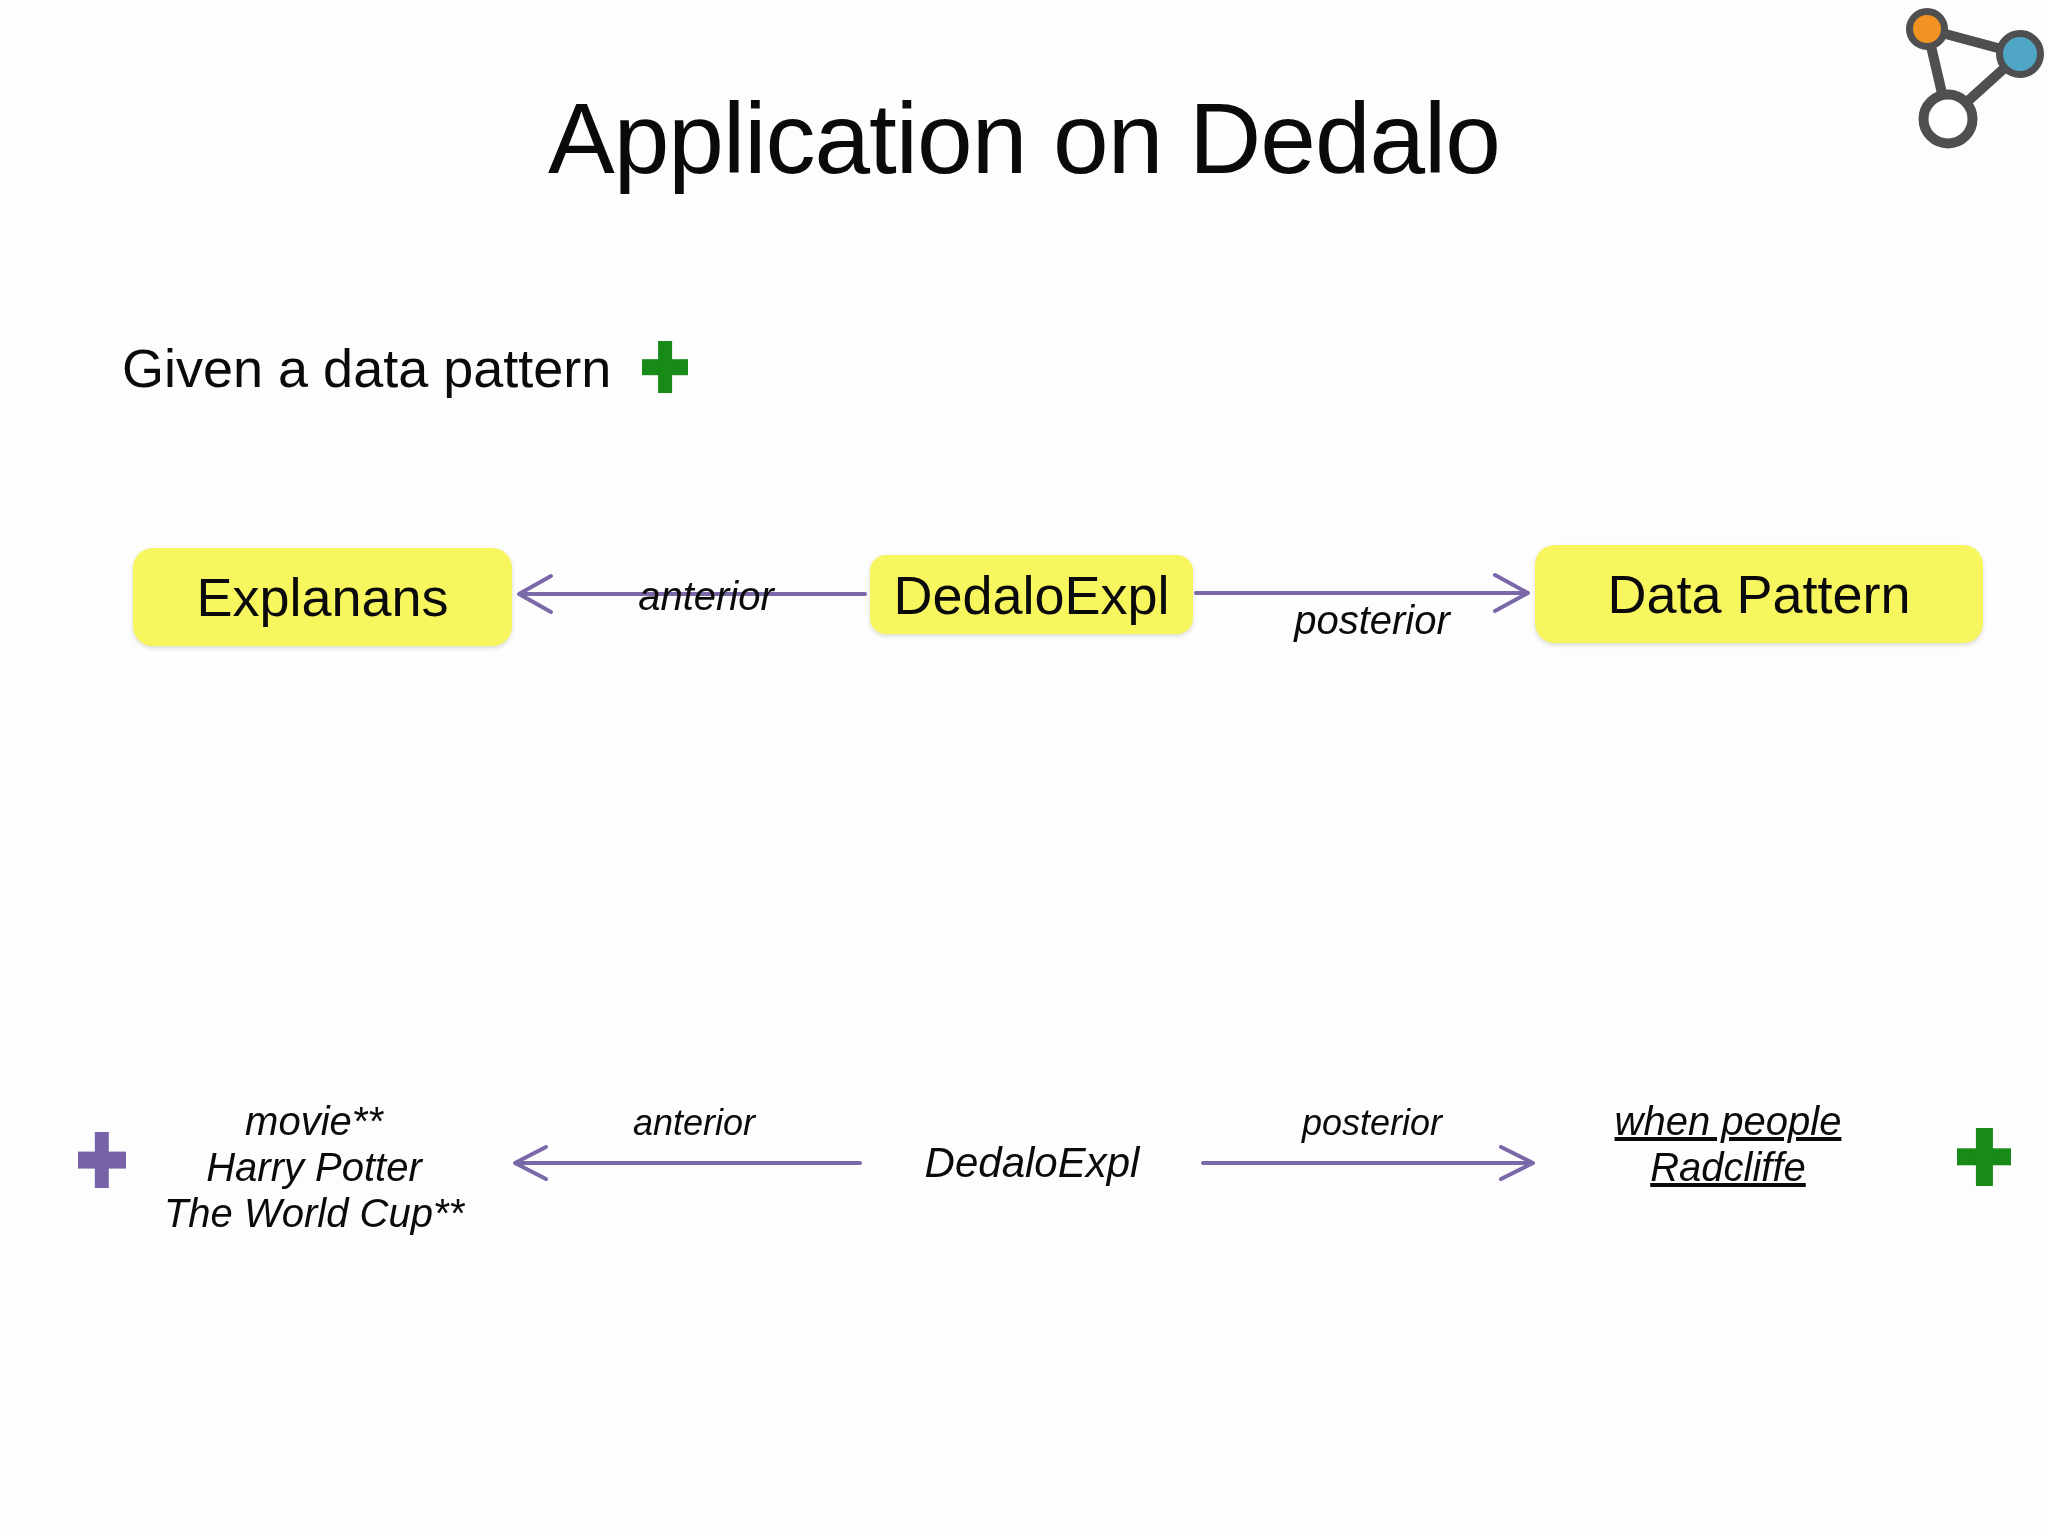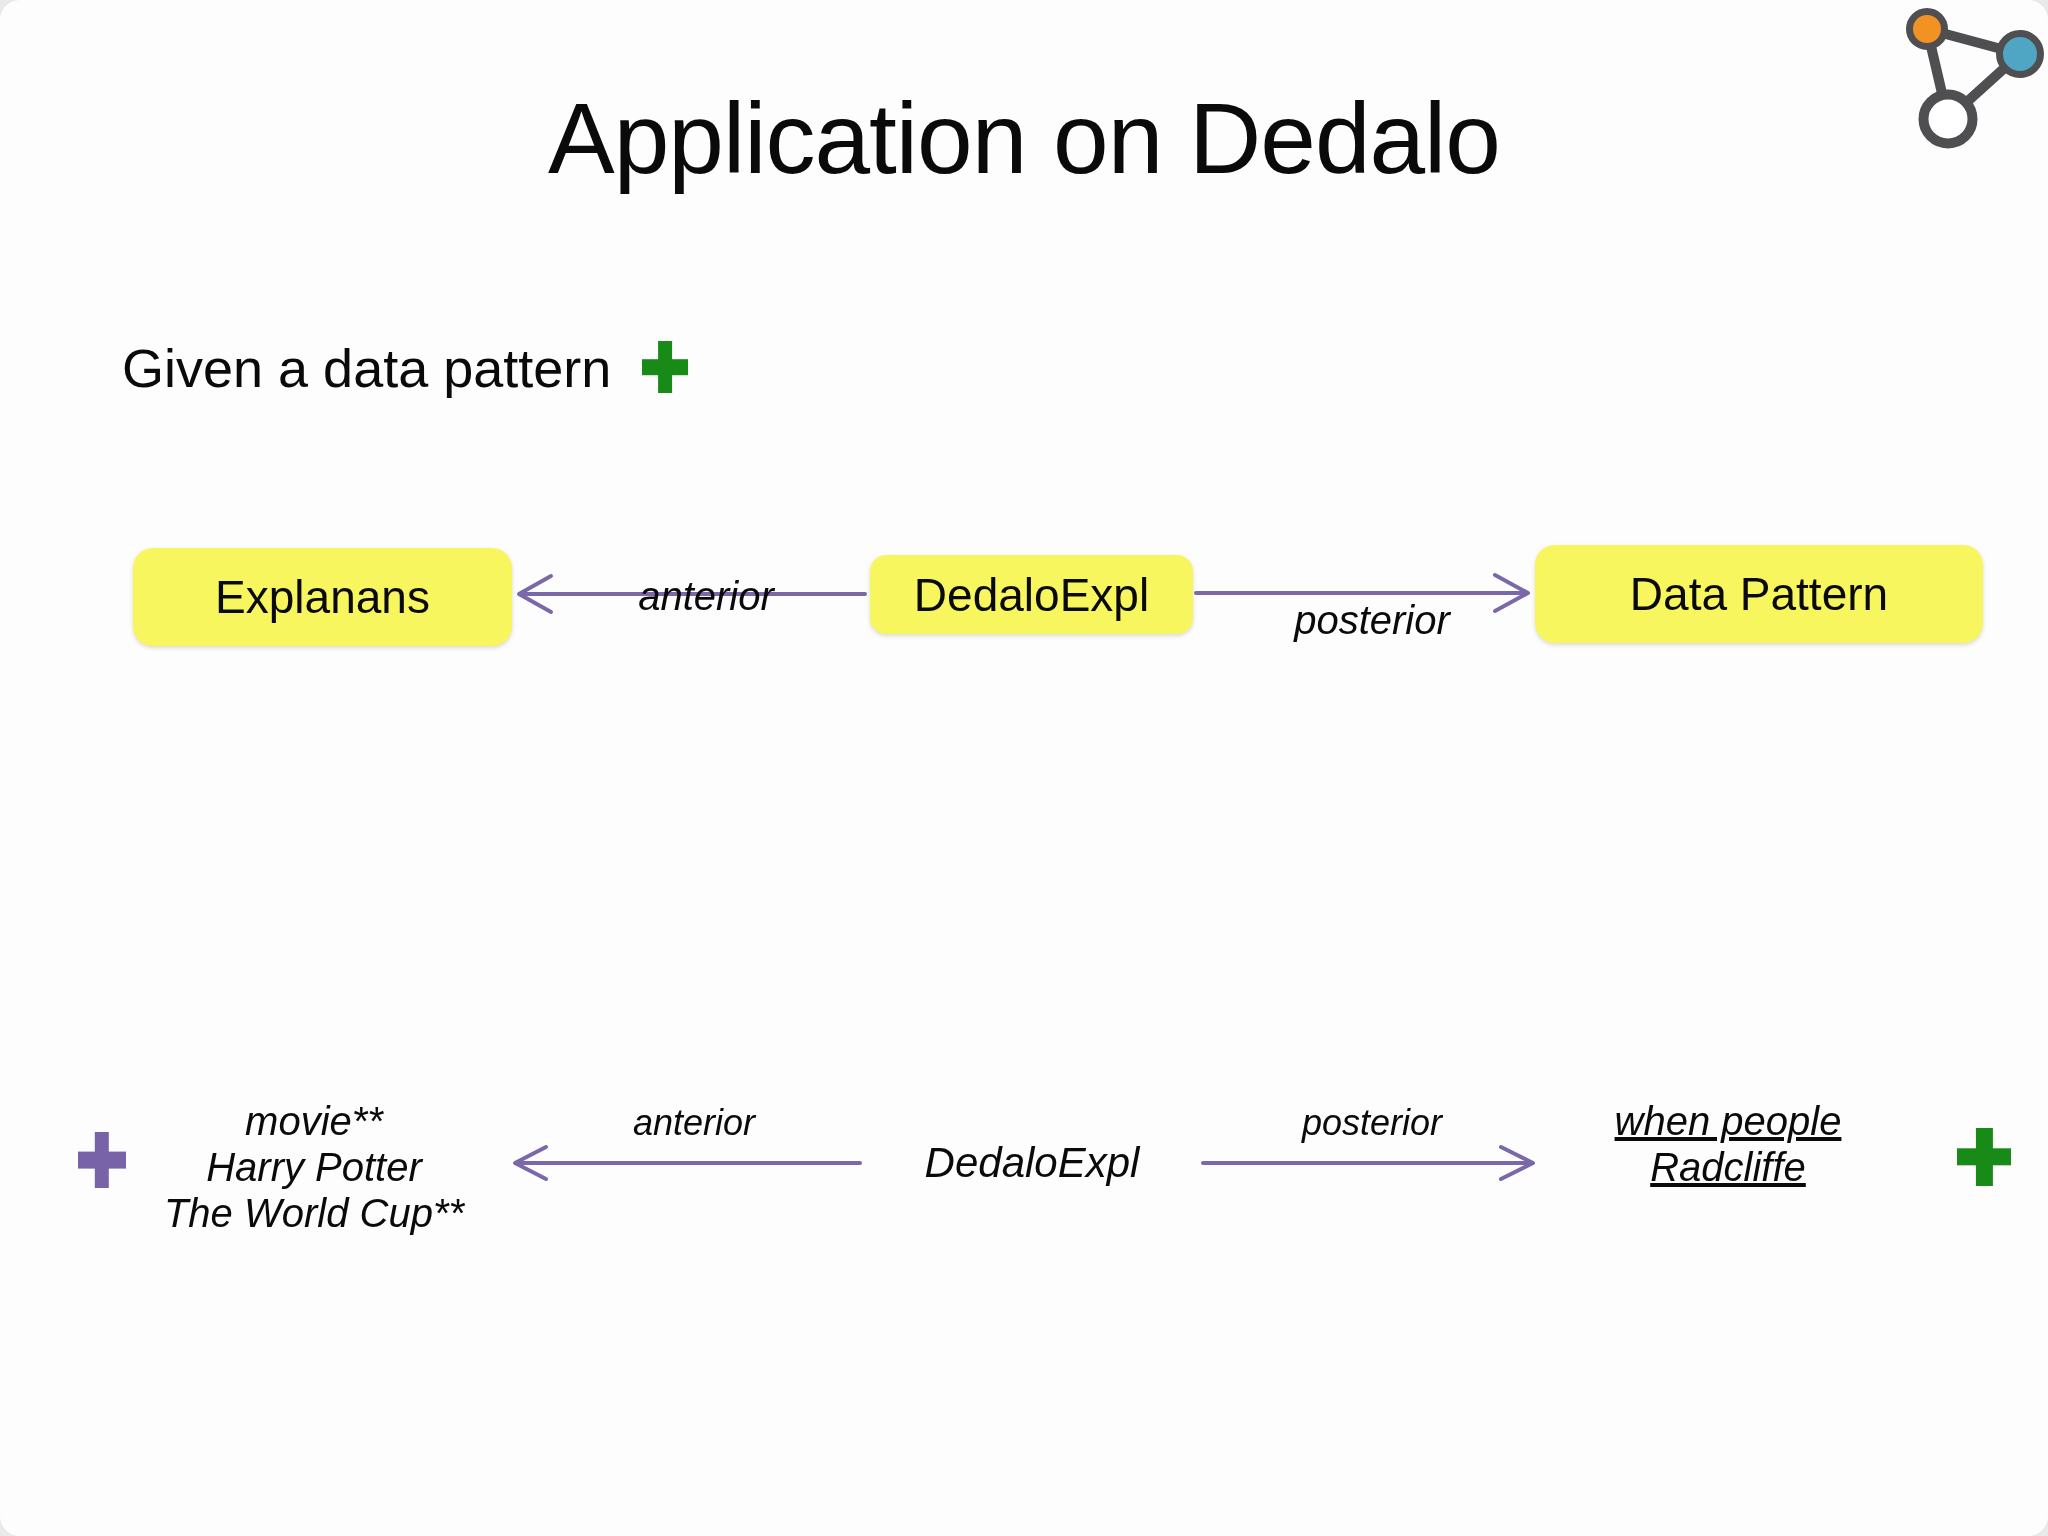--- a/index.html
+++ b/index.html
@@ -1,19 +1,19 @@
 <!DOCTYPE html>
 <html style="--background: #FDFDFE; --box-yellow: #F8F65F; --arrow-purple: #7B68A8; --plus-green: #178A17; --plus-purple: #7862A8; --text-black: #0A0A0A; --logo-gray: #4F4F51; --logo-orange: #F29222; --logo-blue: #4FA6C4;"><head>
 <meta charset="utf-8">
 <style>
   html,body { margin:0; padding:0; background:#e9e9e9; }
   .slide {
     position:relative; width:2048px; height:1536px;
     background:var(--background,#FDFDFE); overflow:hidden;
-    font-family:"Liberation Sans", sans-serif; color:var(--text-black,#000);border-radius:20px;
+    font-family:"Liberation Sans", sans-serif; color:var(--text-black,#000);
   }
   .abs { position:absolute; }
 
   .title {
     left:0; top:78px; width:2048px; text-align:center;
     font-size:100px; line-height:120px; letter-spacing:-1px;
   }
 
   .intro { left:122px; font-size:54px; line-height:64px; white-space:nowrap; }
   .intro-1 { top:300px;margin-top:36px; }
@@ -23,21 +23,21 @@
   .plus { position:relative; display:inline-block; vertical-align:-6px; }
   .plus::before, .plus::after { content:""; position:absolute; background:currentColor; }
   .plus::before { left:0; right:0; top:50%; height:30%; transform:translateY(-50%); }
   .plus::after  { top:0; bottom:0; left:50%; width:30%; transform:translateX(-50%); }
   .plus-green  { color:var(--plus-green,#178A17); }
   .plus-purple { color:var(--plus-purple,#7862A8); }
 
   .ybox {
     position:absolute; display:flex; align-items:center; justify-content:center;
     background:var(--box-yellow,#F8F65F); border-radius:20px;
-    font-size:46px; box-shadow:0 2px 4px rgba(120,120,60,0.25);
+    font-size:54px; box-shadow:0 2px 4px rgba(120,120,60,0.25);
   }
   .box-explanans   { left:133px;  top:548px; width:379px; height:98px; }
   .box-dedaloexpl  { left:870px;  top:555px; width:323px; height:79px; border-radius:16px; }
   .box-datapattern { left:1535px; top:545px; width:448px; height:98px; }
 
   .edge-label { position:absolute; font-style:italic; text-align:center; }
   .lbl-anterior-top   { left:600px;  top:574px;  width:212px; font-size:40px; }
   .lbl-posterior-top  { left:1266px; top:598px;  width:212px; font-size:40px; }
   .lbl-anterior-low   { left:588px;  top:1102px; width:212px; font-size:36px; }
   .lbl-posterior-low  { left:1266px; top:1102px; width:212px; font-size:36px; }

